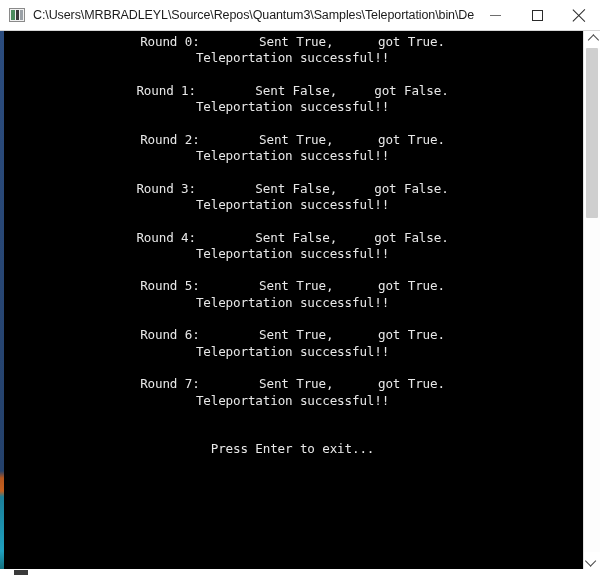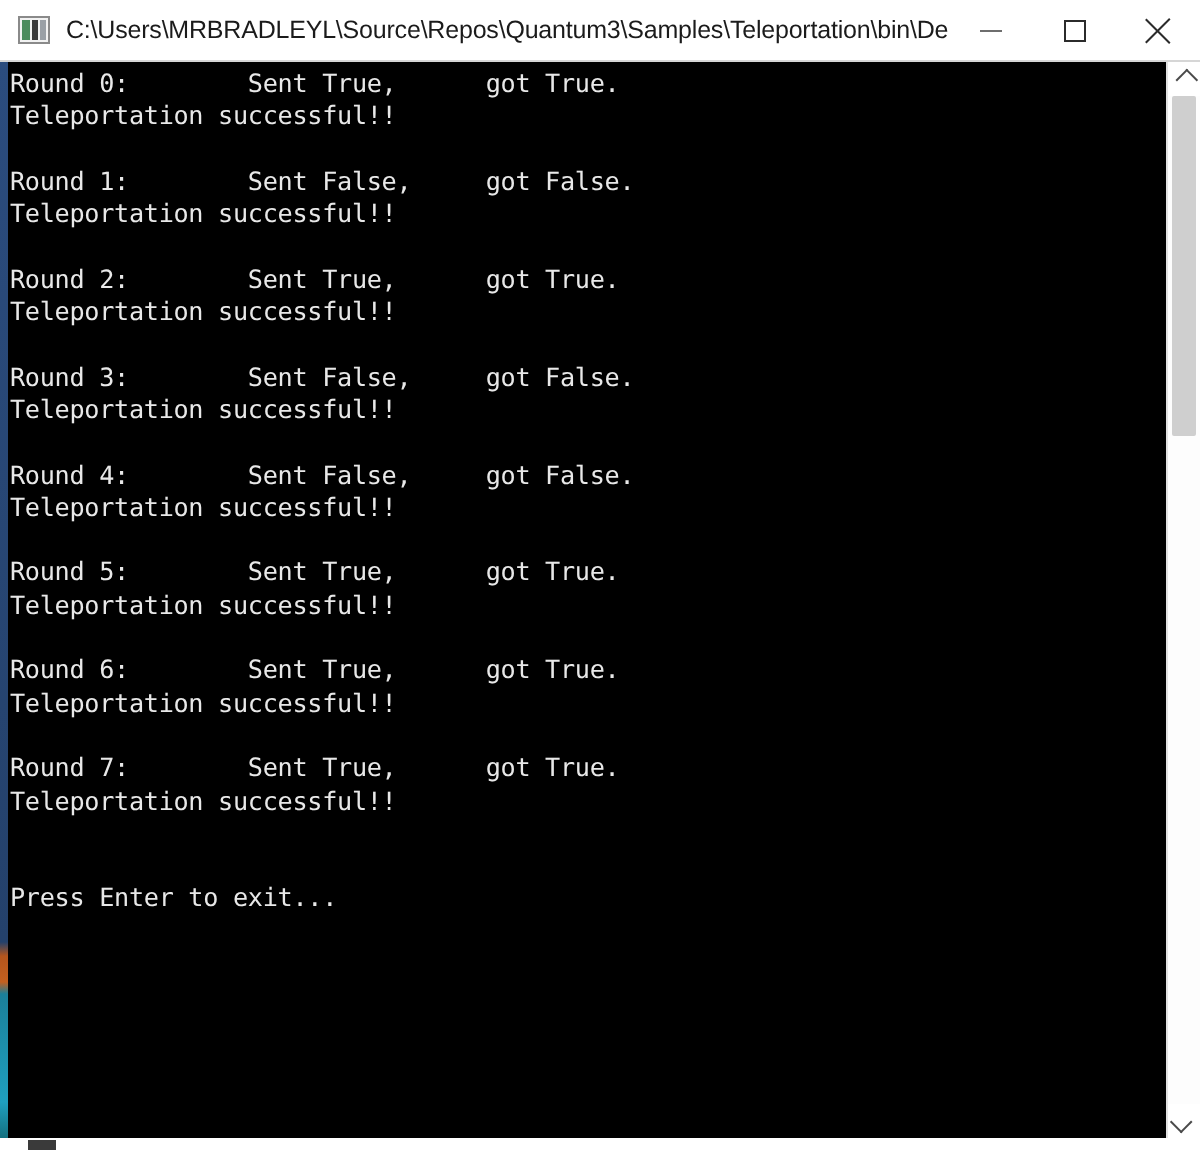--- a/index.html
+++ b/index.html
@@ -130,20 +130,21 @@
 
   
   .client {
     position: absolute;
     left: 0;
     top: 31px;
     width: 600px;
     height: 544px;
     background: #ffffff;
     box-sizing: border-box;
+    text-align: center;
   }
 
   .console {
     position: absolute;
     left: 0;
     top: 0;
     width: 583px;
     height: 538px;
     background: #000000;
     overflow: hidden;

